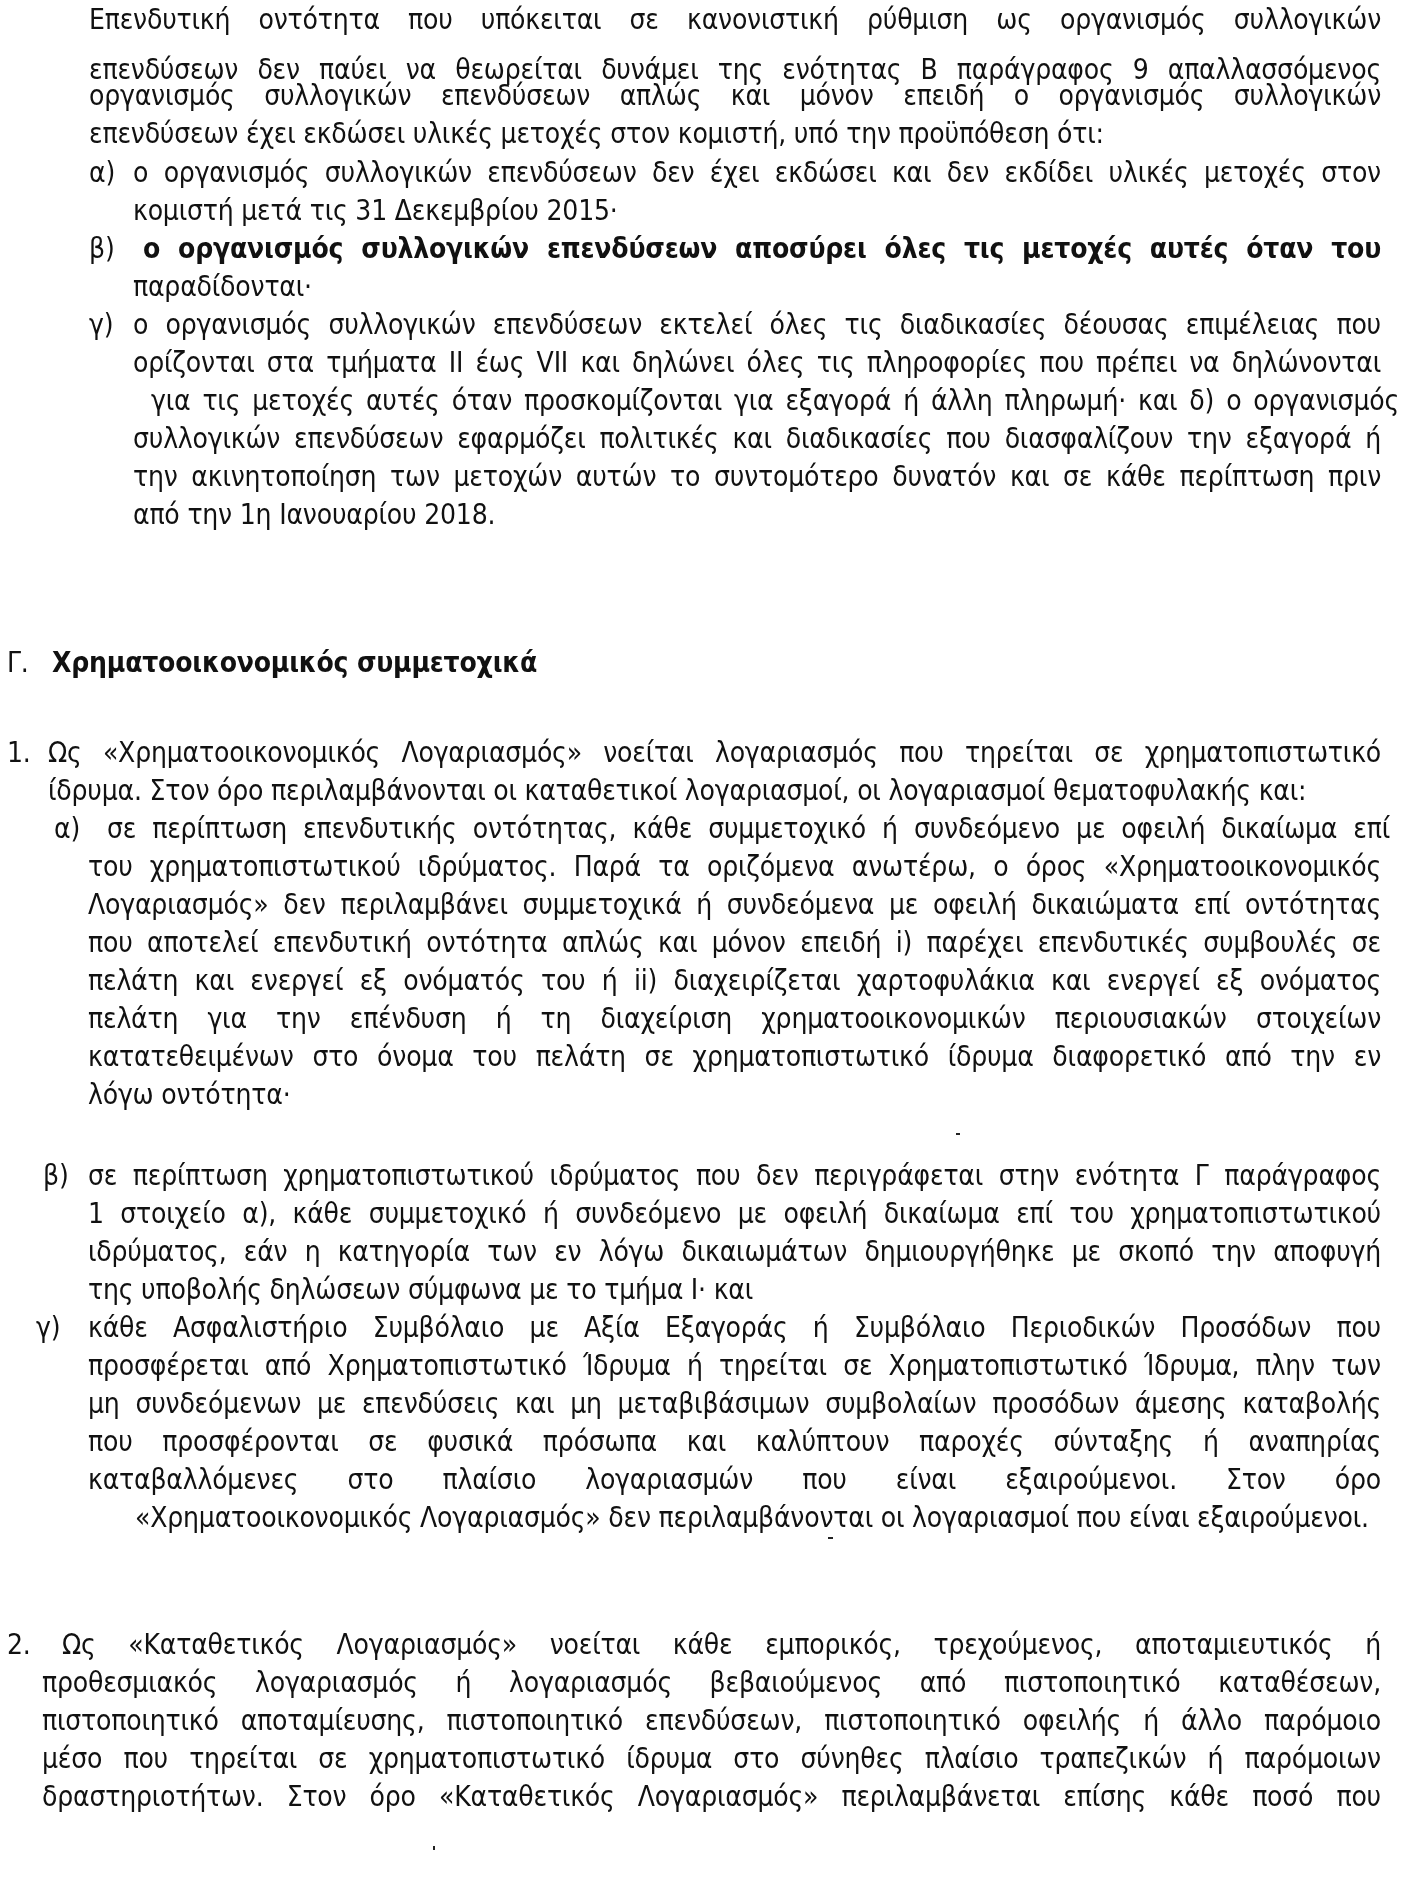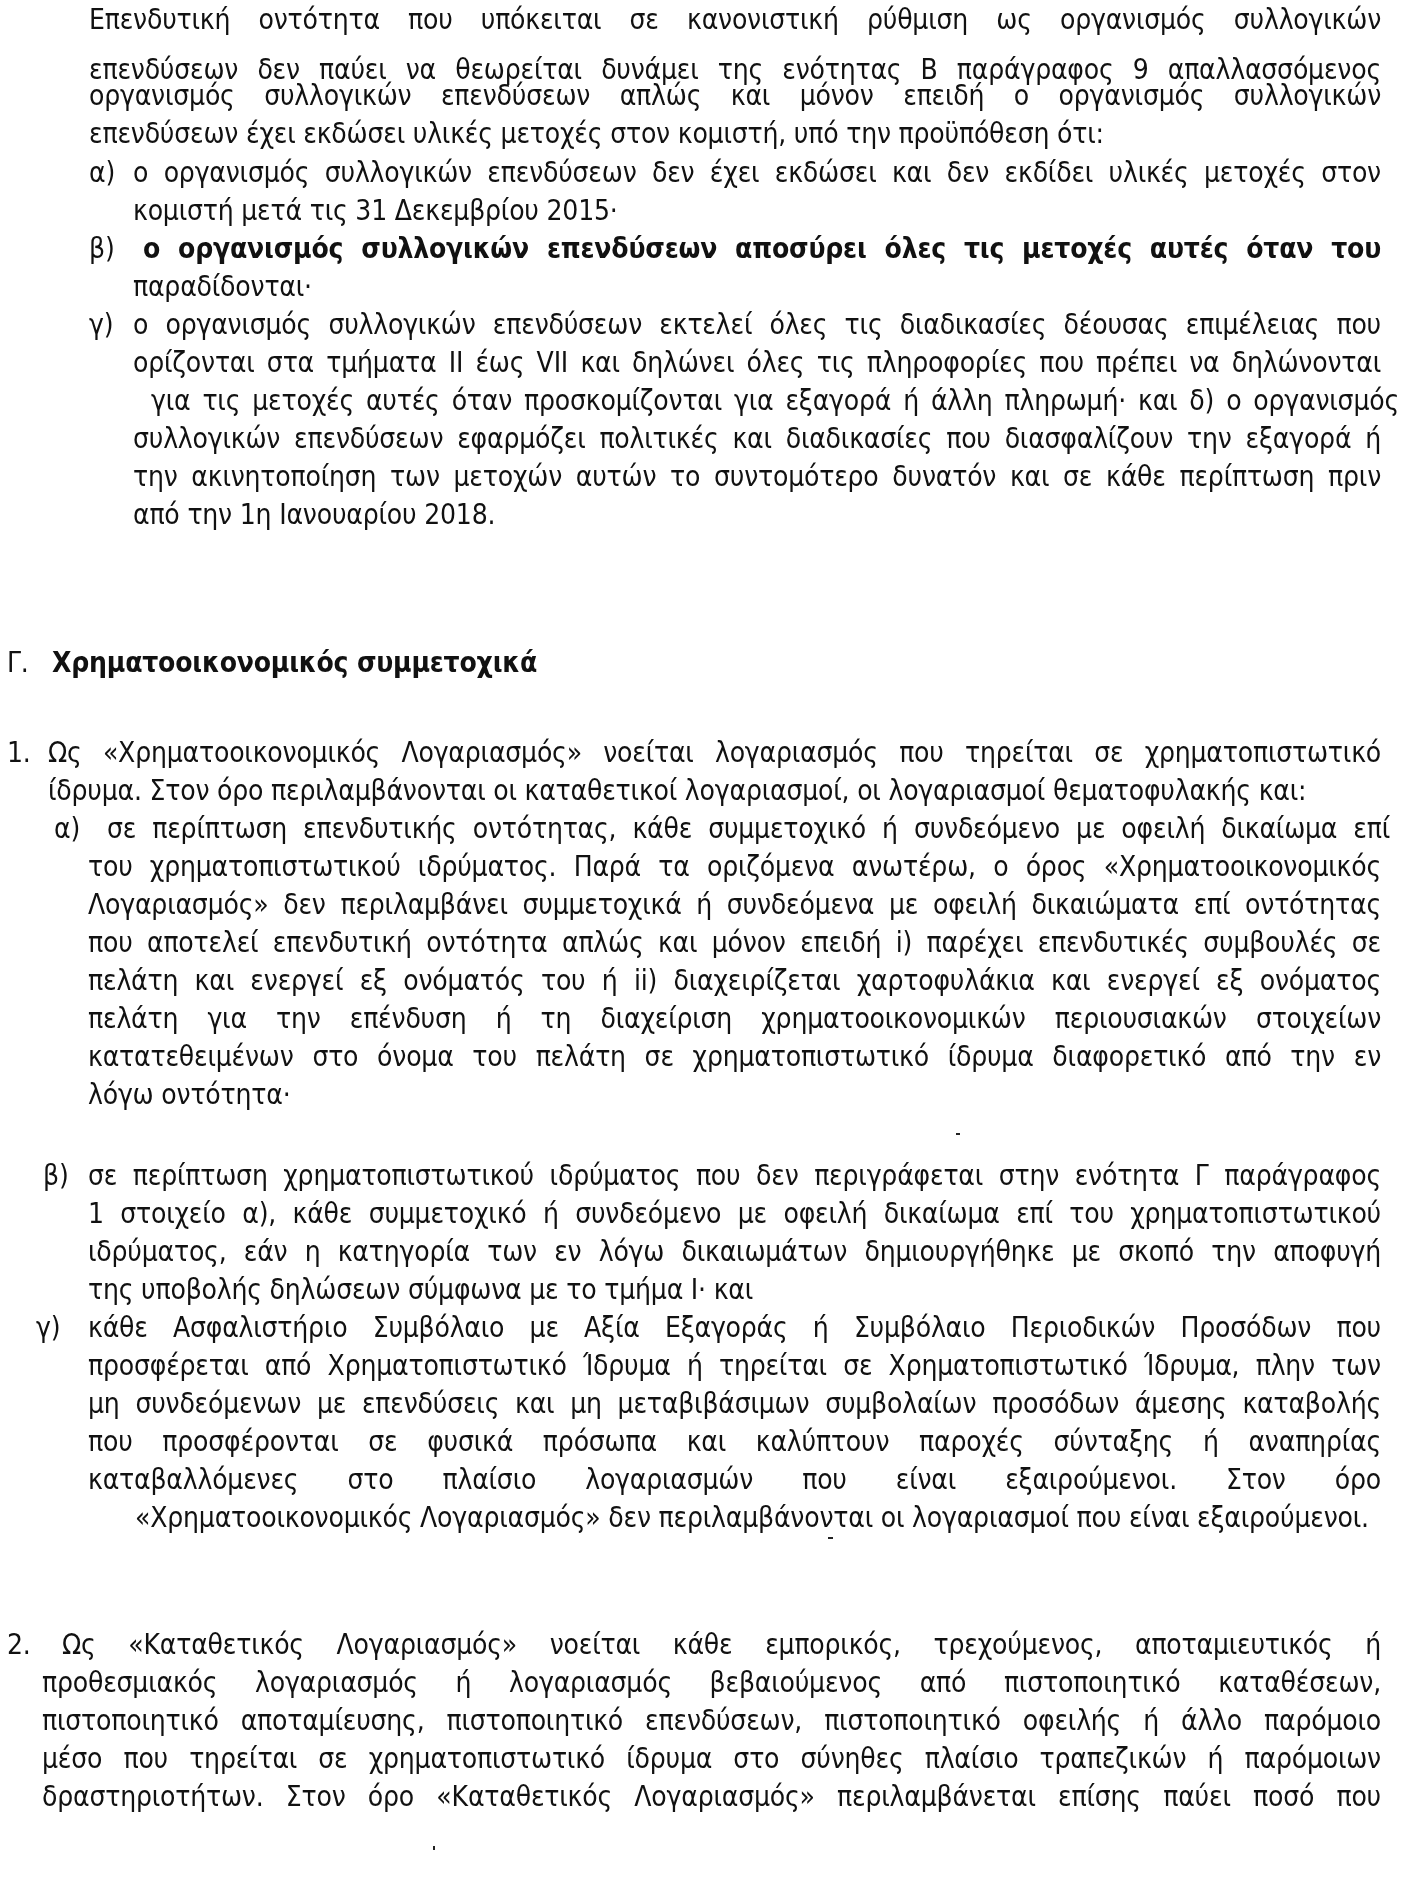--- a/index.html
+++ b/index.html
@@ -88,18 +88,18 @@
     <div class="line" style="left:88px; top:1500px;margin-left:47px;">«Χρηματοοικονομικός Λογαριασμός» δεν περιλαμβάνονται οι λογαριασμοί που είναι εξαιρούμενοι.</div>
   </div>
 </div>
 
 <div>
   <div class="line" style="left:7px; top:1627px;">2.</div>
   <div class="line just" style="left: 62px; top: 1627px; width: 1319px; white-space: normal; display: block;">Ως «Καταθετικός Λογαριασμός» νοείται κάθε εμπορικός, τρεχούμενος, αποταμιευτικός ή</div>
   <div class="line just" style="left: 42px; top: 1665px; width: 1339px; white-space: normal; display: block;">προθεσμιακός λογαριασμός ή λογαριασμός βεβαιούμενος από πιστοποιητικό καταθέσεων,</div>
   <div class="line just" style="left: 42px; top: 1703px; width: 1339px; white-space: normal; display: block;">πιστοποιητικό αποταμίευσης, πιστοποιητικό επενδύσεων, πιστοποιητικό οφειλής ή άλλο παρόμοιο</div>
   <div class="line just" style="left: 42px; top: 1741px; width: 1339px; white-space: normal; display: block;">μέσο που τηρείται σε χρηματοπιστωτικό ίδρυμα στο σύνηθες πλαίσιο τραπεζικών ή παρόμοιων</div>
-  <div class="line just" style="left: 42px; top: 1779px; width: 1339px; white-space: normal; display: block;">δραστηριοτήτων. Στον όρο «Καταθετικός Λογαριασμός» περιλαμβάνεται επίσης παύει ποσό που</div>
+  <div class="line just" style="left: 42px; top: 1779px; width: 1339px; white-space: normal; display: block;">δραστηριοτήτων. Στον όρο «Καταθετικός Λογαριασμός» περιλαμβάνεται επίσης κάθε ποσό που</div>
 </div>
 
 <div class="speck" style="left:956px; top:1133px; width:4px; height:2px;"></div>
 <div class="speck" style="left:828px; top:1537px; width:5px; height:2px;"></div>
 <div class="speck" style="left:433px; top:1846px; width:2px; height:4px;"></div>
 
 </body></html>

